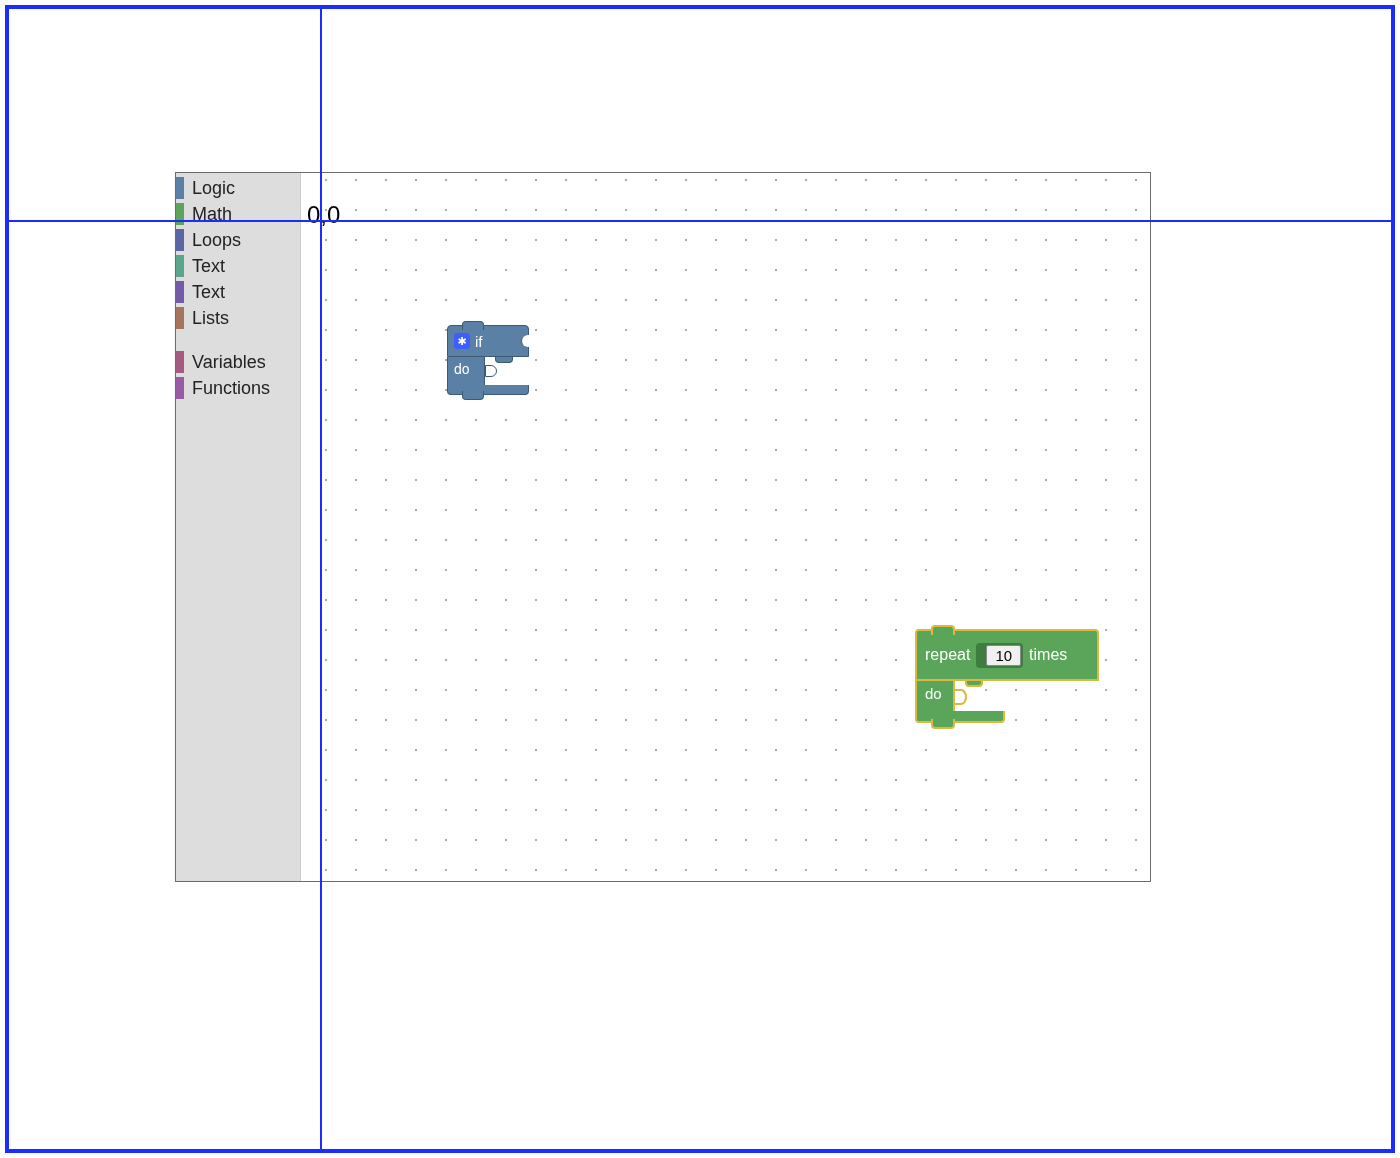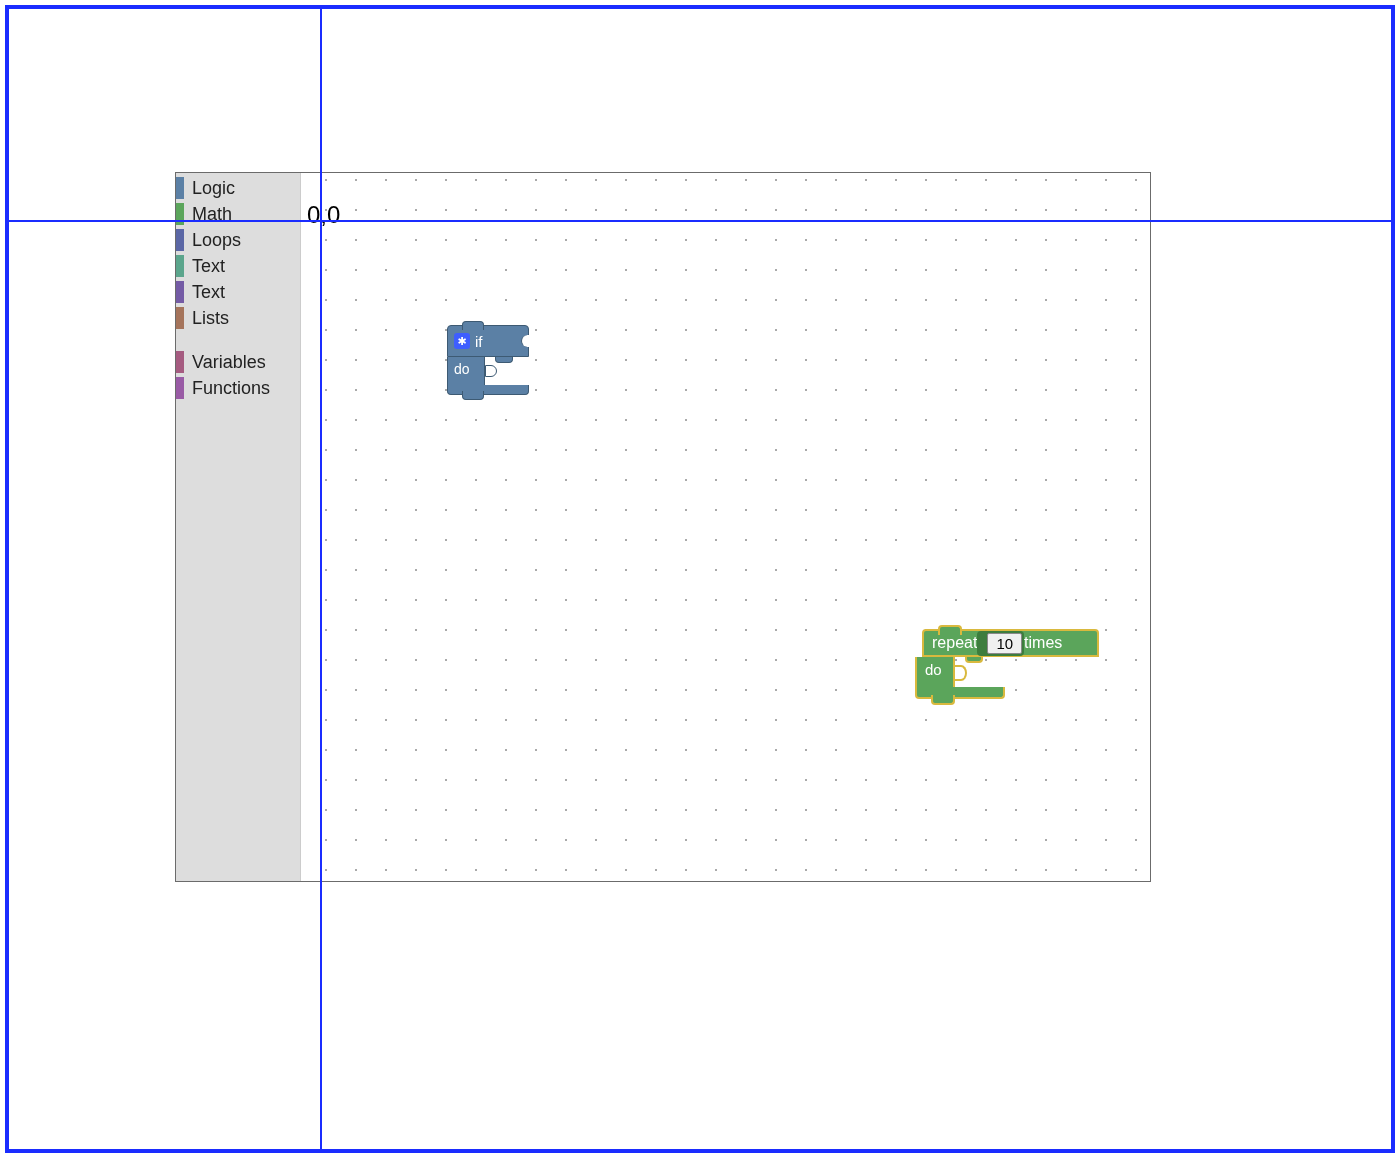--- a/index.html
+++ b/index.html
@@ -204,30 +204,30 @@
     
     .block-repeat {
       position: absolute;
       top: 456px;
       left: 614px;
       width: 184px;
       cursor: grab;
     }
     .block-repeat .top-row {
       position: relative;
-      height: 28px;
+      height: 52px;
       background: #5ba55b;
       border-radius: 4px 4px 0 0;
       border: 2px solid #d9b93e;
       display: flex;
       align-items: center;
       padding: 0 8px;
       color: #fff;
       font-size: 16px;
-      margin-left: 7px;
+      gap: 6px;
     }
     .block-repeat .top-row::before {
       content: "";
       position: absolute;
       top: -6px;
       left: 14px;
       width: 20px;
       height: 8px;
       background: #5ba55b;
       border-top: 2px solid #d9b93e;

